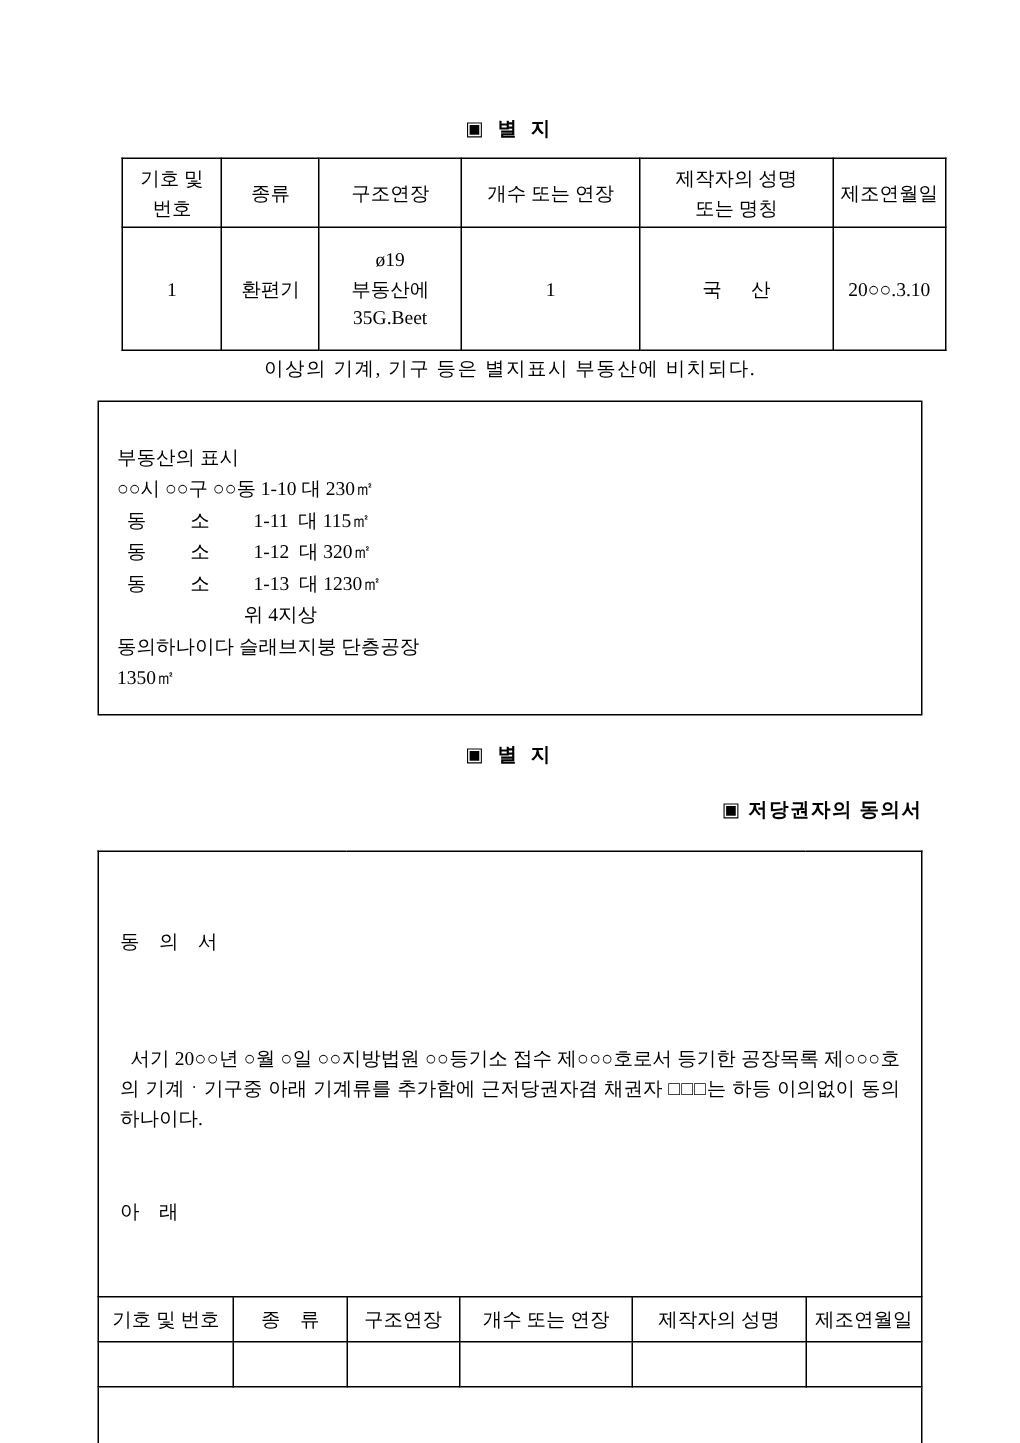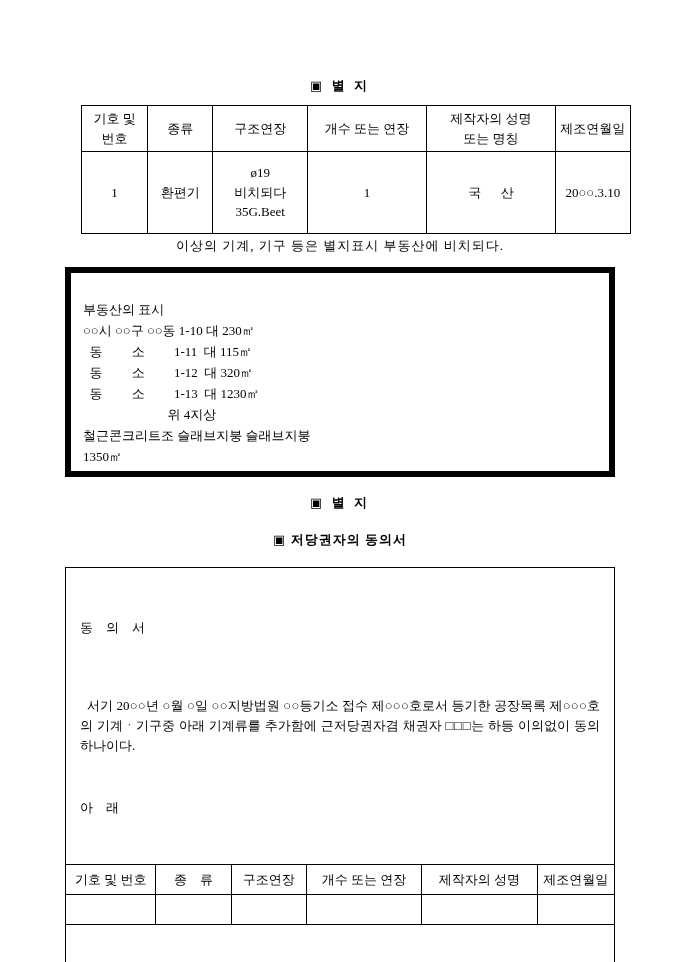--- a/index.html
+++ b/index.html
@@ -23,26 +23,26 @@
   }
 
   .machine-table { margin-top: 11px; margin-left: 16px; }
   .machine-table .hdr-row { height: 46px; }
   .machine-table .data-row { height: 82px; }
 
   .caption-title { margin-top: 14px; font-weight: bold; letter-spacing: 1px; }
   .caption-note { margin-top: 3px; letter-spacing: 1px; }
 
   .property-box {
-    margin-top: 12px; border: 6px solid #000000; height: 210px;
+    margin-top: 12px; border: 1px solid #000000; height: 210px;
     padding: 26px 12px 0 12px;
   }
   .property-box .line { line-height: 21px; white-space: pre-wrap; }
 
-  .consent-title { margin-top: 20px; font-weight: bold; letter-spacing: 1px; }
+  .consent-title { margin-top: 20px; font-weight: bold; letter-spacing: 1px; text-align: right; }
 
   .consent-table { margin-top: 18px; }
   .consent-table .text-row td {
     height: 122px; text-align: left; vertical-align: top;
     padding: 10px 14px 6px 14px;
   }
   .consent-doc-title { line-height: 22px; white-space: pre-wrap; }
   .consent-body { white-space: pre-wrap; line-height: 20px; text-align: justify; margin-top: 18px; }
   .consent-below { line-height: 22px; white-space: pre-wrap; margin-top: 2px; }
   .consent-table .hdr-row { height: 30px; }
@@ -73,39 +73,39 @@
         <th>구조연장</th>
         <th>개수 또는 연장</th>
         <th>제작자의 성명
 또는 명칭</th>
         <th>제조연월일</th>
       </tr>
       <tr class="data-row">
         <td>1</td>
         <td>환편기</td>
         <td>ø19
-비치되다
+부동산에
 35G.Beet</td>
         <td>1</td>
         <td>국      산</td>
         <td>20○○.3.10</td>
       </tr>
     </tbody>
   </table>
 
   <div class="caption-note center">이상의 기계, 기구 등은 별지표시 부동산에 비치되다.</div>
 
   <div class="property-box">
     <div class="line">부동산의 표시</div>
     <div class="line">○○시 ○○구 ○○동 1-10 대 230㎡</div>
     <div class="line">  동         소         1-11  대 115㎡</div>
     <div class="line">  동         소         1-12  대 320㎡</div>
     <div class="line">  동         소         1-13  대 1230㎡</div>
     <div class="line">                          위 4지상</div>
-    <div class="line">철근콘크리트조 슬래브지붕 슬래브지붕</div>
+    <div class="line">동의하나이다 슬래브지붕 단층공장</div>
     <div class="line">1350㎡</div>
   </div>
 
   <div class="heading heading-2 center">▣ 별  지</div>
 
   <div class="consent-title center">▣ 저당권자의 동의서</div>
 
   <table class="consent-table">
     <colgroup>
       <col style="width:90px">

